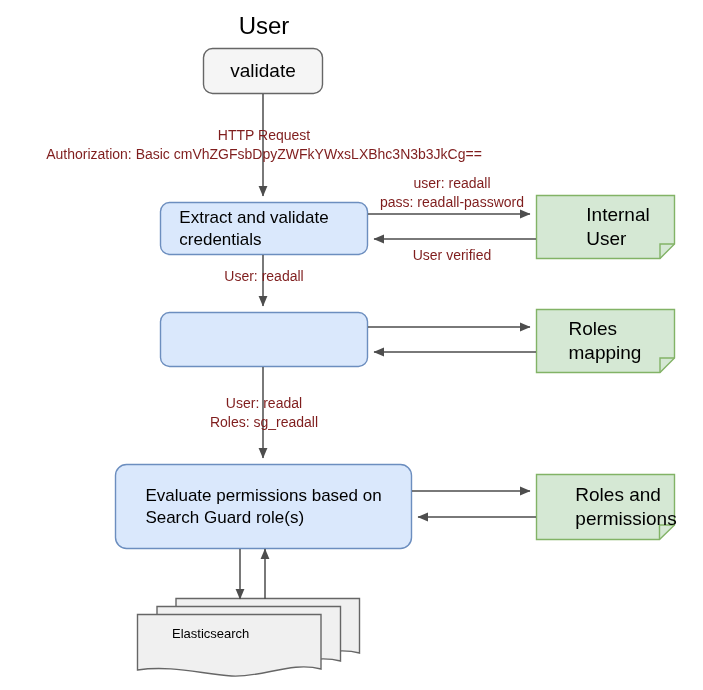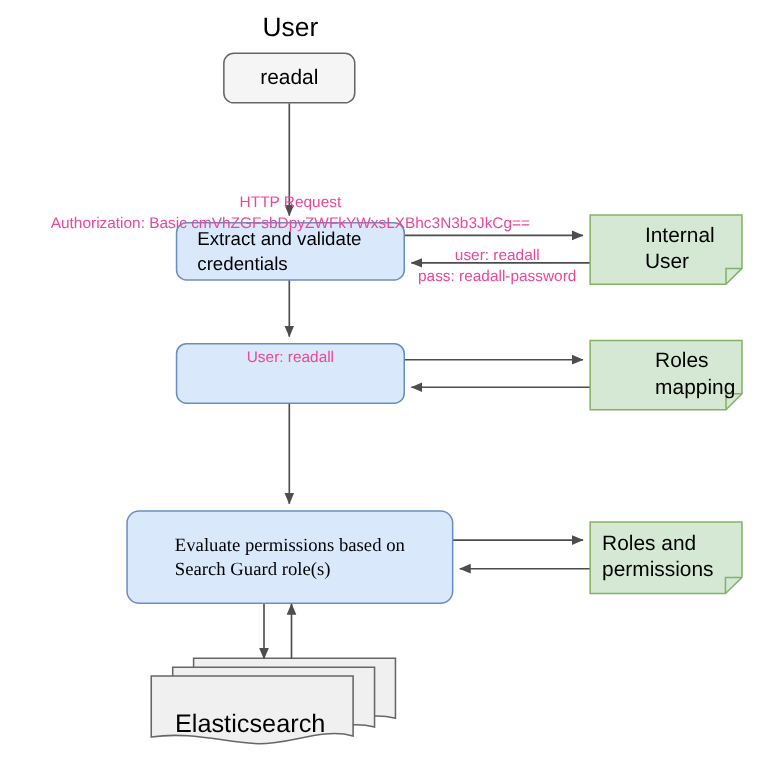--- a/index.html
+++ b/index.html
@@ -54,48 +54,46 @@
   .box-readall {
     left: 203px;
     top: 48px;
     width: 120px;
     height: 46px;
     font-size: 19px;
   }
 
   .proc1 { left: 160px; top: 202px; width: 188px; height: 53px; font-size: 17px; }
   .proc2 { left: 160px; top: 312px; width: 208px; height: 55px; font-size: 17px; }
-  .proc3 { left: 115px; top: 464px; width: 297px; height: 85px; font-size: 17px; font-family: Liberation Serif, serif; }
+  .proc3 { left: 115px; top: 464px; width: 297px; height: 85px; font-size: 17px; }
 
   .note1 { left: 536px; top: 196px; width: 164px; height: 62px; font-size: 19px; }
-  .note2 { left: 536px; top: 310px; width: 138px; height: 62px; font-size: 19px; padding-left: 27px; }
-  .note3 { left: 536px; top: 475px; width: 124px; height: 64px; font-size: 19px; }
+  .note2 { left: 536px; top: 310px; width: 138px; height: 62px; font-size: 19px; }
+  .note3 { left: 564px; top: 475px; width: 124px; height: 64px; font-size: 19px; }
 
   .es-label {
     left: 137px;
     top: 620px;
     width: 180px;
     height: 28px;
-    font-size: 23px;
+    font-size: 13px;
     justify-content: flex-start;
-    padding-left: 22px;
+    padding-left: 35px;
     box-sizing: border-box;
-    margin-top: 24px;
   }
 
   
   .edge-label {
     position: absolute;
     text-align: center;
     font-size: 14px;
     line-height: 1.35;
     white-space: pre-line;
-    color: #ec4899;
+    color: #7f1d1d;
     pointer-events: auto;
-    margin-top: 48px;
   }
 
   .lbl-http {
     left: 14px;
     top: 126px;
     width: 500px;
   }
   .lbl-creds {
     left: 352px;
     top: 174px;
@@ -174,21 +172,21 @@
 
     <line x1="536" y1="517" x2="418" y2="517" stroke="#4d4d4d" stroke-width="1.5" marker-end="url(#arrow)"></line>
 
     <line x1="240" y1="549" x2="240" y2="599" stroke="#4d4d4d" stroke-width="1.5" marker-end="url(#arrow)"></line>
 
     <line x1="265" y1="599" x2="265" y2="549" stroke="#4d4d4d" stroke-width="1.5" marker-end="url(#arrow)"></line>
   </svg>
 
   <div class="node-text title-user">User</div>
 
-  <div class="node-text box-readall">readal</div>
+  <div class="node-text box-readall">validate</div>
 
   <div class="node-text proc1">Extract and validate
 credentials</div>
 
 
   <div class="node-text proc3">Evaluate permissions based on
 Search Guard role(s)</div>
 
   <div class="node-text note1">Internal
 User</div>
@@ -200,17 +198,20 @@
 permissions</div>
 
   <div class="node-text es-label">Elasticsearch</div>
 
   <div class="edge-label lbl-http">HTTP Request
 Authorization: Basic cmVhZGFsbDpyZWFkYWxsLXBhc3N3b3JkCg==</div>
 
   <div class="edge-label lbl-creds">user: readall
 pass: readall-password</div>
 
+  <div class="edge-label lbl-verified">User verified</div>
 
   <div class="edge-label lbl-user-readall">User: readall</div>
 
+  <div class="edge-label lbl-user-roles">User: readal
+Roles: sg_readall</div>
 
 </div>
 
 </body></html>

